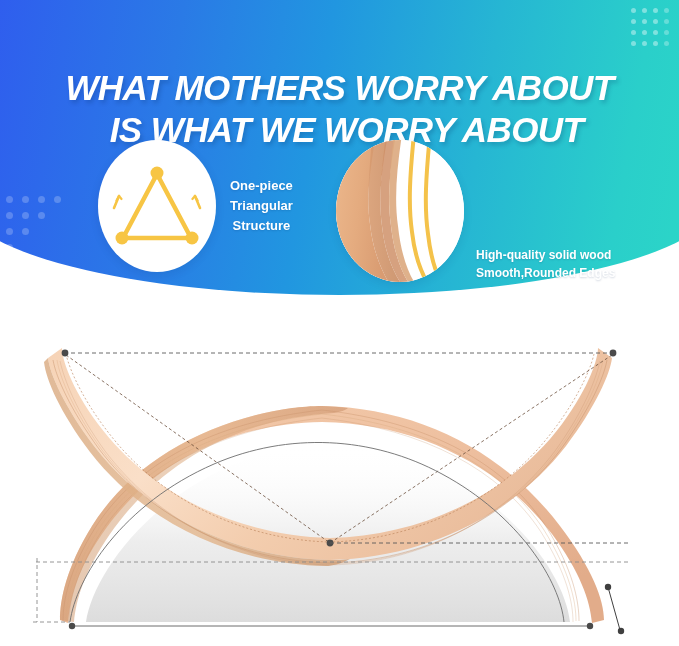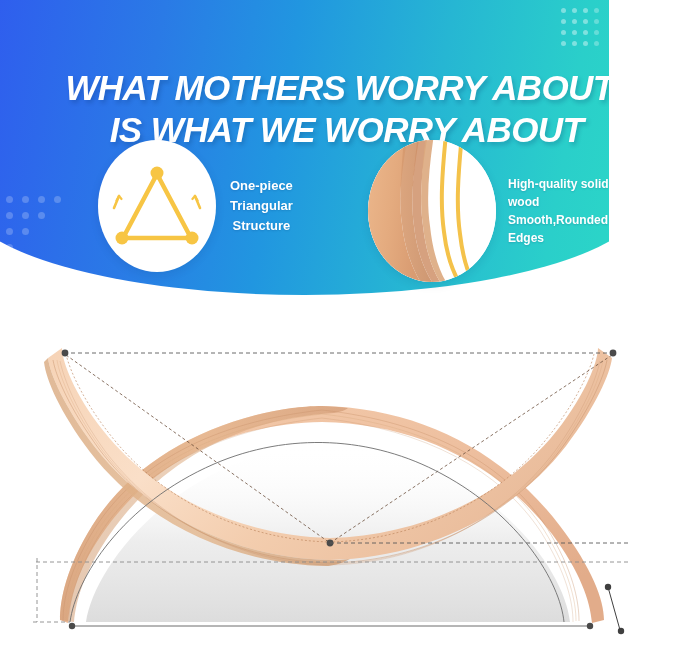--- a/index.html
+++ b/index.html
@@ -7,21 +7,21 @@
     width:679px;height:646px;
     background:#ffffff;
     font-family:"Liberation Sans", sans-serif;
     overflow:hidden;
     position:relative;
   }
   #stage{position:relative;width:679px;height:646px;overflow:hidden;background:#fff;}
 
   
   .banner{
-    position:absolute;left:0;top:0;width:609px;height:300px;
+    position:absolute;left:0;top:0;width:679px;height:300px;
     overflow:hidden;
   }
   .banner-bg{
     position:absolute;left:-6%;top:-150px;width:112%;height:445px;
     background:linear-gradient(100deg,#2d55ef 0%,#2f5eee 8%,#2a7ae6 30%,#2196e0 48%,#26b6d3 68%,#2acfca 86%,#2cd9c6 100%);
     border-radius:0 0 50% 50% / 0 0 22% 22%;
   }
   .dots{position:absolute;display:grid;gap:6px;}
   .dots span{display:block;width:5px;height:5px;border-radius:50%;background:rgba(255,255,255,.40);}
   .dots.tr{right:10px;top:8px;grid-template-columns:repeat(4,5px);}
@@ -36,21 +36,21 @@
     font-size:35px;line-height:1.18;
     letter-spacing:-.6px;
     text-shadow:2px 3px 4px rgba(0,40,90,.22);
     white-space:pre-line;
   }
   .headline .l2{display:block;padding-left:14px;}
 
   
   .feature{position:absolute;display:flex;align-items:center;}
   .feat-left{left:98px;top:140px;}
-  .feat-right{left:368px;top:140px;}
+  .feat-right{left:336px;top:140px;align-items:flex-end;}
   .circle{
     width:118px;height:132px;border-radius:50%;
     background:#fff;overflow:hidden;position:relative;flex:none;
     box-shadow:0 3px 10px rgba(0,30,80,.10);
   }
   .circle.photo{width:128px;height:142px;}
   .feat-text{
     color:#ffffff;font-weight:bold;font-size:13px;line-height:1.55;
     margin-left:14px;white-space:pre-line;
     text-shadow:0 1px 2px rgba(0,40,90,.18);

